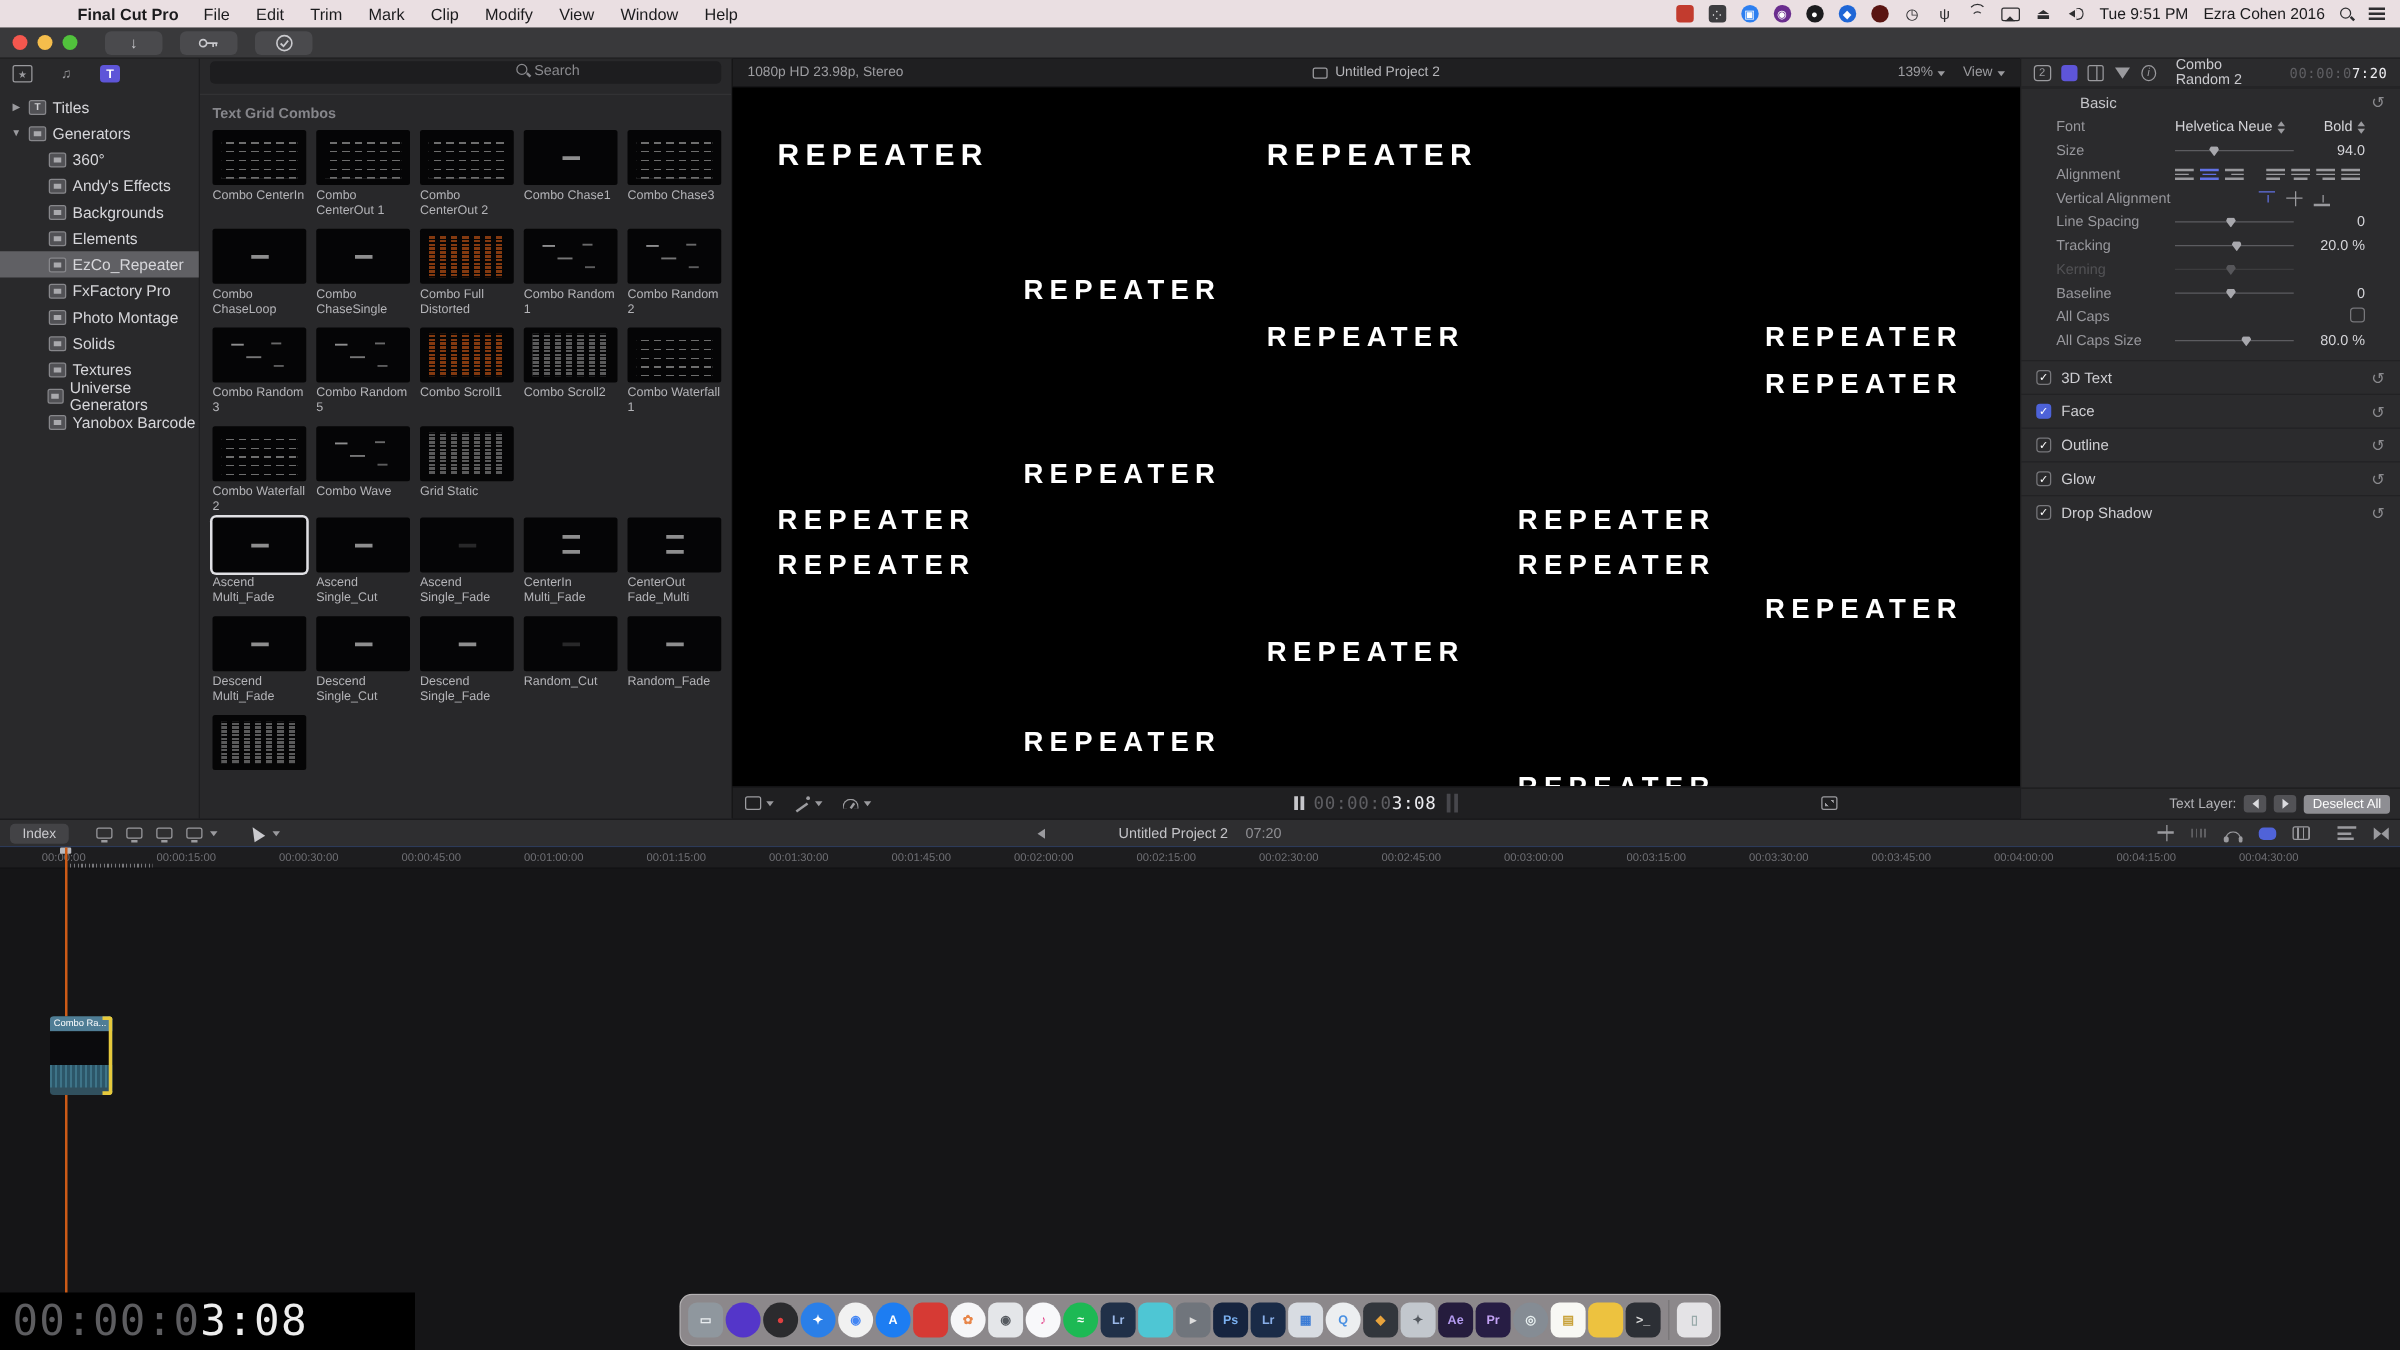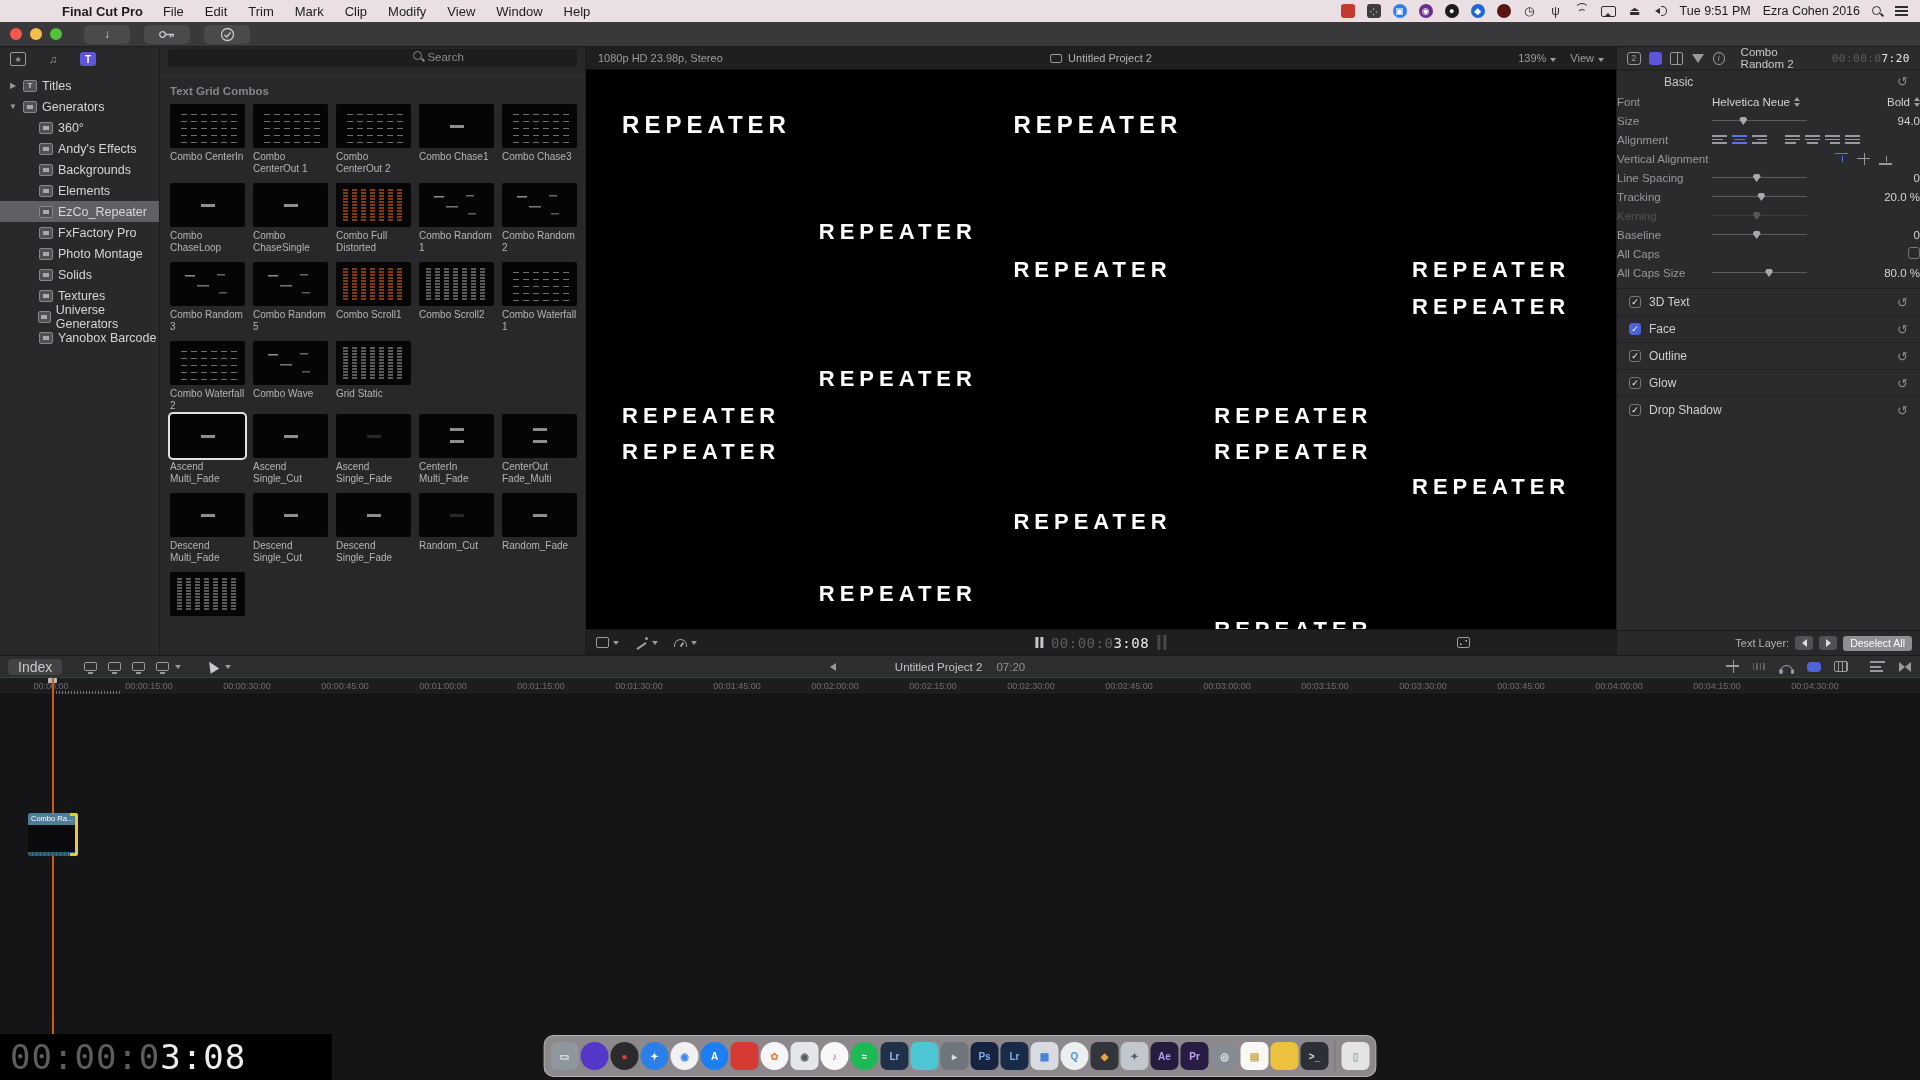--- a/index.html
+++ b/index.html
@@ -164,21 +164,21 @@
   .it-info { border:1.3px solid #9a9a9e; border-radius:50%; width:13px; height:13px; font-style:italic; }
   .ins-clip { color:#c9c9cd; margin-left:8px; }
   .ins-tc { margin-left:auto; font-size:11px; }
   .preset-bar { height:28px; display:flex; align-items:center; padding:0 12px;
     border-bottom:1px solid #232325; }
   .preset { color:#fff; font-size:18px; font-weight:bold; letter-spacing:5px; }
   .preset-bar .chev2 { margin-left:auto; }
   .sec-head { height:22px; display:flex; align-items:center; padding:0 12px; color:#c6c6ca;
     font-size:12px; }
   .reset { margin-left:auto; color:#8a8a8e; font-size:13px; }
-  .irow { height:19px; display:flex; align-items:center; padding:0 0; }
+  .irow { height:19px; display:flex; align-items:center; padding:0 28px; }
   .irow .lbl { width:95px; flex:none; }
   .irow.dis { opacity:.35; }
   .slider { position:relative; width:95px; height:11px; flex:none; }
   .slider .track { position:absolute; left:0; right:0; top:5px; height:1px; background:#5c5c60; }
   .slider .thumb { position:absolute; top:2px; width:8px; height:8px; background:#a8a8ad;
     transform:translateX(-50%); clip-path:polygon(50% 100%, 0 32%, 18% 0, 82% 0, 100% 32%); }
   .val { margin-left:auto; color:#d4d4d8; }
   .dd { display:flex; align-items:center; gap:4px; color:#d4d4d8; }
   .al { width:15px; height:11px; display:flex; flex-direction:column; justify-content:space-between;
     padding:1px 0; }
@@ -206,21 +206,21 @@
   .nav-btn i { border-top:4px solid transparent; border-bottom:4px solid transparent; display:block; }
   .nav-btn .lft { border-right:5px solid #dcdce0; }
   .nav-btn .rgt { border-left:5px solid #dcdce0; }
   .desel-btn { height:15px; background:#8e8e93; border-radius:3px; color:#fdfdfd; font-size:10.5px;
     display:flex; align-items:center; padding:0 7px; }
 
   
   .tl-toolbar { position:absolute; left:0; top:655px; width:1920px; height:23px; background:#2e2e30;
     border-top:1px solid #1a1a1c; border-bottom:1px solid #2d3f66; display:flex; align-items:center;
     padding:0 8px; color:#c9c9cd; }
-  .index-btn { height:16px; background:#434346; border-radius:4px; padding:0 10px; font-size:14px;
+  .index-btn { height:16px; background:#434346; border-radius:4px; padding:0 10px; font-size:11px;
     display:flex; align-items:center; }
   .tt-group { display:flex; align-items:center; gap:11px; margin-left:22px; }
   .mini-clip { width:13px; height:9px; border:1.2px solid #9a9a9e; border-radius:2px; position:relative; }
   .mini-clip::after { content:""; position:absolute; left:3px; bottom:-4px; width:5px; height:2.5px; background:#9a9a9e; }
   .cursor-ico { width:0; height:0; border-left:5px solid transparent; border-right:5px solid transparent;
     border-bottom:11px solid #c9c9cd; transform:rotate(-32deg); }
   .tl-back { position:absolute; left:830px; border-top:4.5px solid transparent;
     border-bottom:4.5px solid transparent; border-right:6px solid #9a9a9e; }
   .tl-center { position:absolute; left:50%; transform:translateX(-50%); display:flex; gap:14px;
     font-size:11.5px; color:#c3c3c7; }
@@ -255,21 +255,21 @@
   .timeline { position:absolute; left:0; top:678px; width:1920px; height:402px; background:#151517; }
   .ruler { position:absolute; left:0; top:0; width:1920px; height:17px; background:#1d1d1f;
     border-bottom:1px solid #101012; }
   .rlabel { position:absolute; top:3px; transform:translateX(-50%); font-size:9px; color:#6f6f74;
     white-space:nowrap; }
   .frame-ticks { position:absolute; left:56px; top:13px; width:66px; height:3px; background:
     repeating-linear-gradient(90deg, #77777b 0 1px, transparent 1px 3px); }
   .playhead { position:absolute; left:52px; top:0; width:1.5px; height:357px; background:#cc5a17; }
   .skimmer-handle { position:absolute; left:48px; top:0; width:9px; height:5px; background:#b9b9be;
     border-radius:1px; }
-  .clip { position:absolute; left:28px; top:135px; width:50px; height:43px; border-radius:3px;
+  .clip { position:absolute; left:40px; top:135px; width:50px; height:63px; border-radius:3px;
     overflow:hidden; background:#31505e; }
   .clip-title { height:12px; background:#4f7d95; color:#fff; font-size:7.5px; line-height:12px;
     padding:0 3px; white-space:nowrap; overflow:hidden; }
   .clip-video { height:27px; background:#0b0b0d; position:relative; }
   .clip-audio { height:18px; background:#2c5668; background:
     repeating-linear-gradient(90deg, #3e7488 0 1.5px, #2c5668 1.5px 4px); }
   .clip-bracket { position:absolute; right:0; top:0; bottom:0; width:3px; background:#e6c93c; }
   .clip-bracket::before, .clip-bracket::after { content:""; position:absolute; right:0; width:8px;
     height:3px; background:#e6c93c; }
   .clip-bracket::before { top:0; } .clip-bracket::after { bottom:0; }

